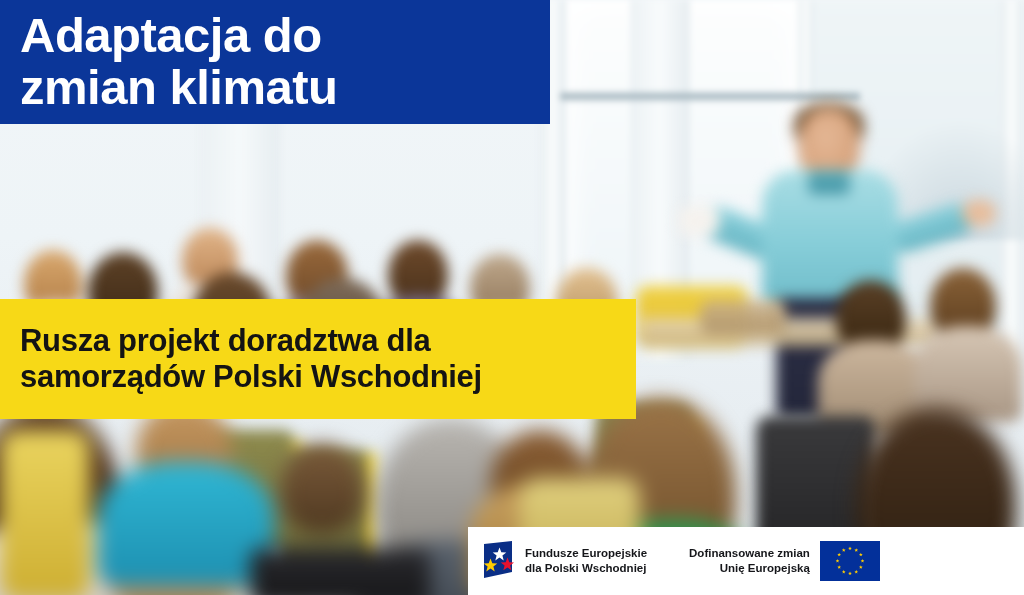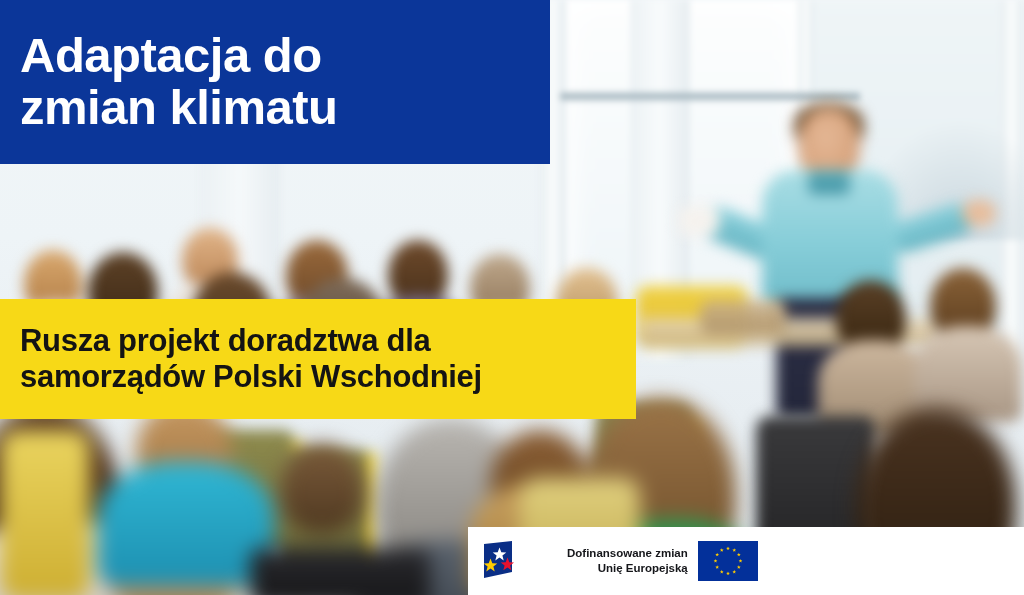--- a/index.html
+++ b/index.html
@@ -73,21 +73,21 @@
   .body{position:absolute;border-radius:44% 44% 12% 12%;}
   .blur-mid{filter:blur(7px);}
   .blur-strong{filter:blur(10px);}
   .blur-light{filter:blur(3px);}
 
   
   .chair{position:absolute;border-radius:14px;}
 
   
   .banner-blue{
-    position:absolute;left:0;top:0;width:550px;height:164px;
+    position:absolute;left:0;top:0;width:550px;height:124px;
     display:flex;align-items:center;
   }
   .banner-blue .txt{
     color:#ffffff;font-weight:bold;font-size:49px;line-height:1.06;
     padding:0 0 0 20px;letter-spacing:-0.5px;
   }
   .banner-yellow{
     position:absolute;left:0;top:299px;width:636px;height:120px;
     display:flex;align-items:center;
   }
@@ -242,20 +242,21 @@
 
   <div class="logobar" id="logoBar" style="background: rgb(255, 255, 255);">
 
     <div class="logo-group" style="margin-left:14px;">
       <svg class="fe-mark" viewBox="0 0 34 40">
         <path d="M2 3 L30 0 L30 31 L2 37 Z" fill="#0a2e86"></path>
         <polygon points="17.5,6.5 19.3,11.2 24.3,11.4 20.4,14.6 21.7,19.5 17.5,16.6 13.3,19.5 14.6,14.6 10.7,11.4 15.7,11.2" fill="#ffffff"></polygon>
         <polygon points="8.5,17.5 10.3,22.2 15.3,22.4 11.4,25.6 12.7,30.5 8.5,27.6 4.3,30.5 5.6,25.6 1.7,22.4 6.7,22.2" fill="#ffcc00"></polygon>
         <polygon points="25.5,16.5 27.3,21.2 32.0,21.4 28.1,24.6 29.4,29.3 25.5,26.5 21.3,29.3 22.6,24.6 18.7,21.4 23.7,21.2" fill="#e8112d"></polygon>
       </svg>
+      <div class="logo-label"><span>Fundusze Europejskie</span><br><span>dla Polski Wschodniej</span></div>
     </div>
 
 
     <div class="logo-group" style="margin-left:42px;">
       <div class="logo-label right"><span>Dofinansowane zmian</span><br><span>Unię Europejską</span></div>
       <svg class="eu-flag" viewBox="0 0 60 40">
         <rect width="60" height="40" fill="#03309a"></rect>
         <g fill="#ffcc00" id="euStars">
             <polygon points="30.00,5.50 30.49,6.82 31.90,6.88 30.80,7.76 31.18,9.12 30.00,8.34 28.82,9.12 29.20,7.76 28.10,6.88 29.51,6.82"></polygon>
             <polygon points="36.25,7.17 36.74,8.50 38.15,8.56 37.05,9.43 37.43,10.79 36.25,10.01 35.07,10.79 35.45,9.43 34.35,8.56 35.76,8.50"></polygon>

